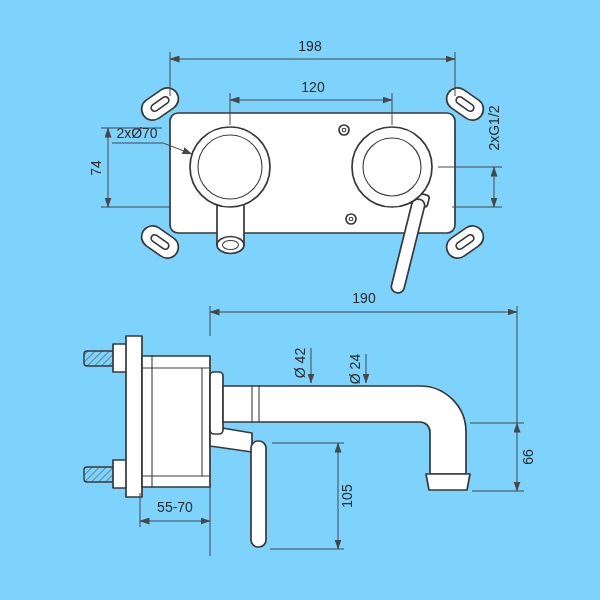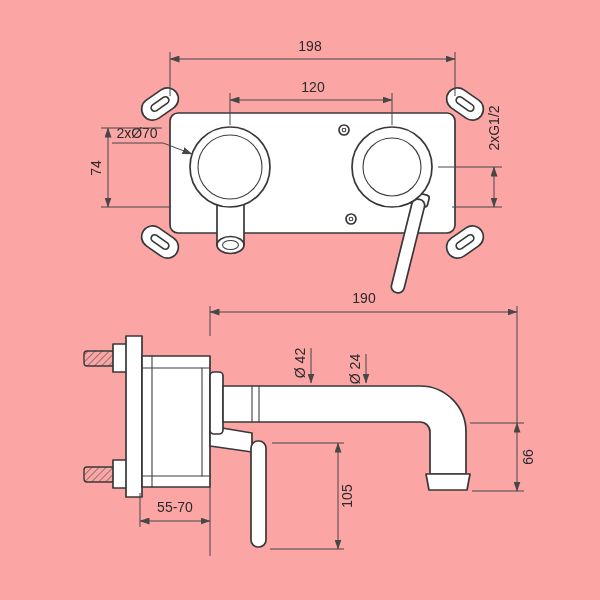--- a/index.html
+++ b/index.html
@@ -1,16 +1,16 @@
 <!DOCTYPE html>
 <html><head>
 <meta charset="utf-8">
 <style>
   html,body{margin:0;padding:0;background:#ffffff;}
-  .page{width:600px;height:600px;background:#fca5a5;position:relative;overflow:hidden;}
+  .page{width:600px;height:600px;background:#7dd3fc;position:relative;overflow:hidden;}
   .lnw{fill:#ffffff;stroke:#383838;stroke-width:1.7;stroke-linejoin:round;stroke-linecap:round;}
   .ln{fill:none;stroke:#383838;stroke-width:1.7;stroke-linejoin:round;stroke-linecap:round;}
   .thin{fill:none;stroke:#3f3f3f;stroke-width:1.1;stroke-linecap:round;}
   .dim-ln{fill:none;stroke:#474747;stroke-width:1;}
   text{font-family:"Liberation Sans",sans-serif;font-size:14px;fill:#2a2a2a;}
 </style>
 </head>
 <body>
 
 <div class="page">

